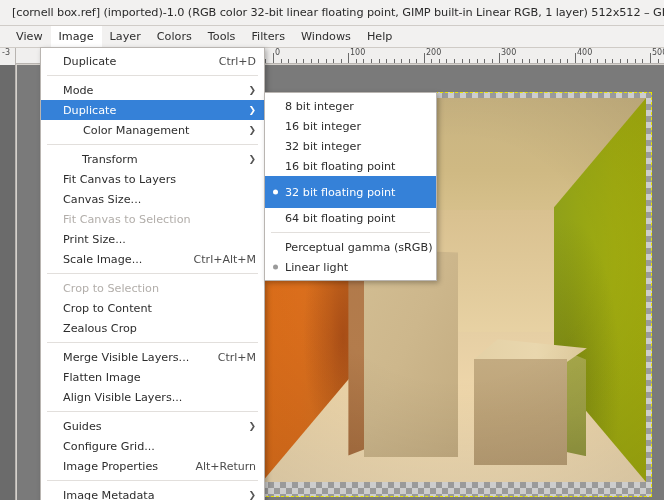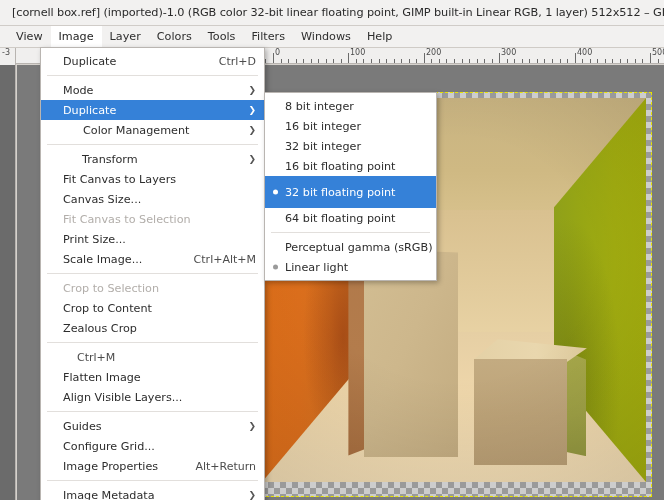--- a/index.html
+++ b/index.html
@@ -348,20 +348,21 @@
         <span class="label">Crop to Selection</span>
       </div>
       <div class="row" style="height: 20px;">
         <span class="label">Crop to Content</span>
       </div>
       <div class="row" style="height: 20px;">
         <span class="label">Zealous Crop</span>
       </div>
       <div class="sep"></div>
       <div class="row" style="height: 20px;">
+        <span class="label">Merge Visible Layers...</span>
         <span class="accel">Ctrl+M</span>
       </div>
       <div class="row" style="height: 20px;">
         <span class="label">Flatten Image</span>
       </div>
       <div class="row" style="height: 20px;">
         <span class="label">Align Visible Layers...</span>
       </div>
       <div class="sep"></div>
       <div class="row" style="height: 20px;">

